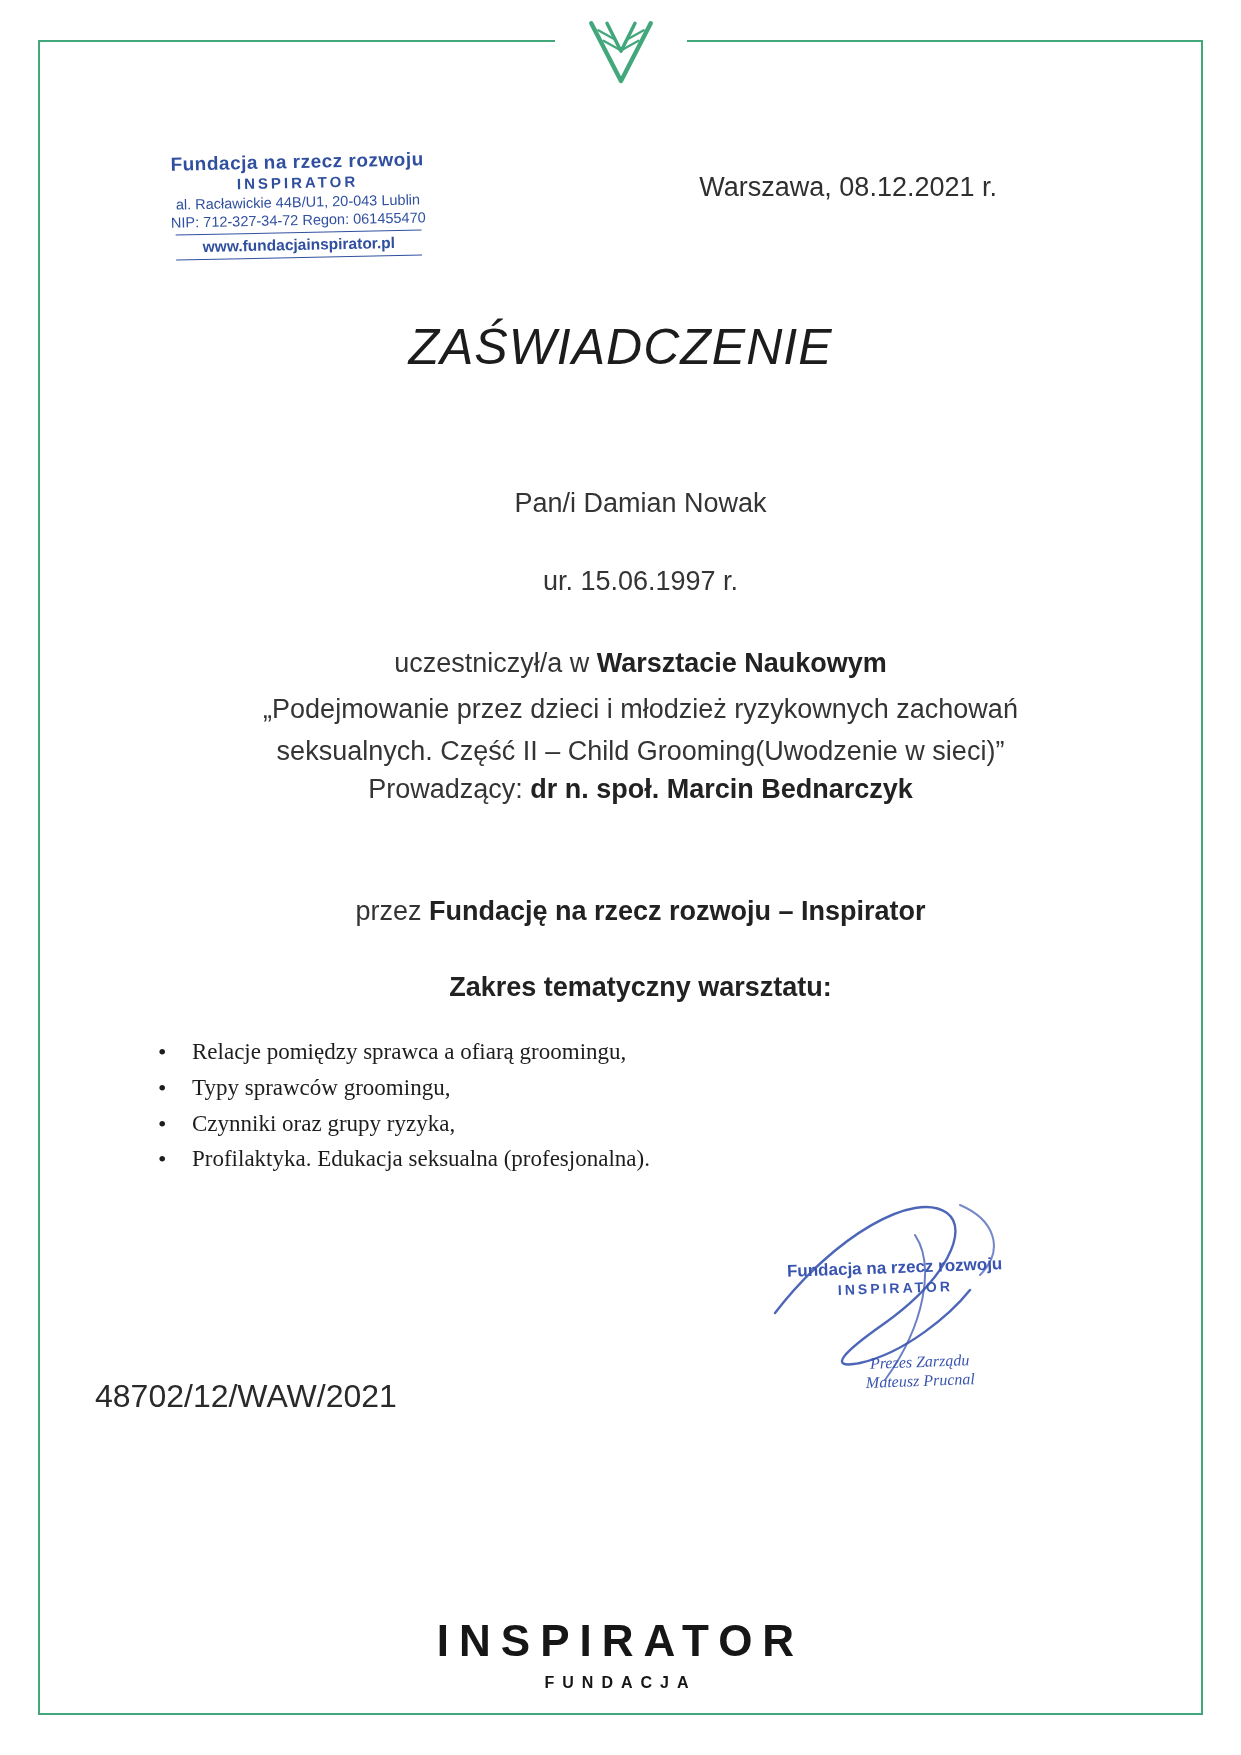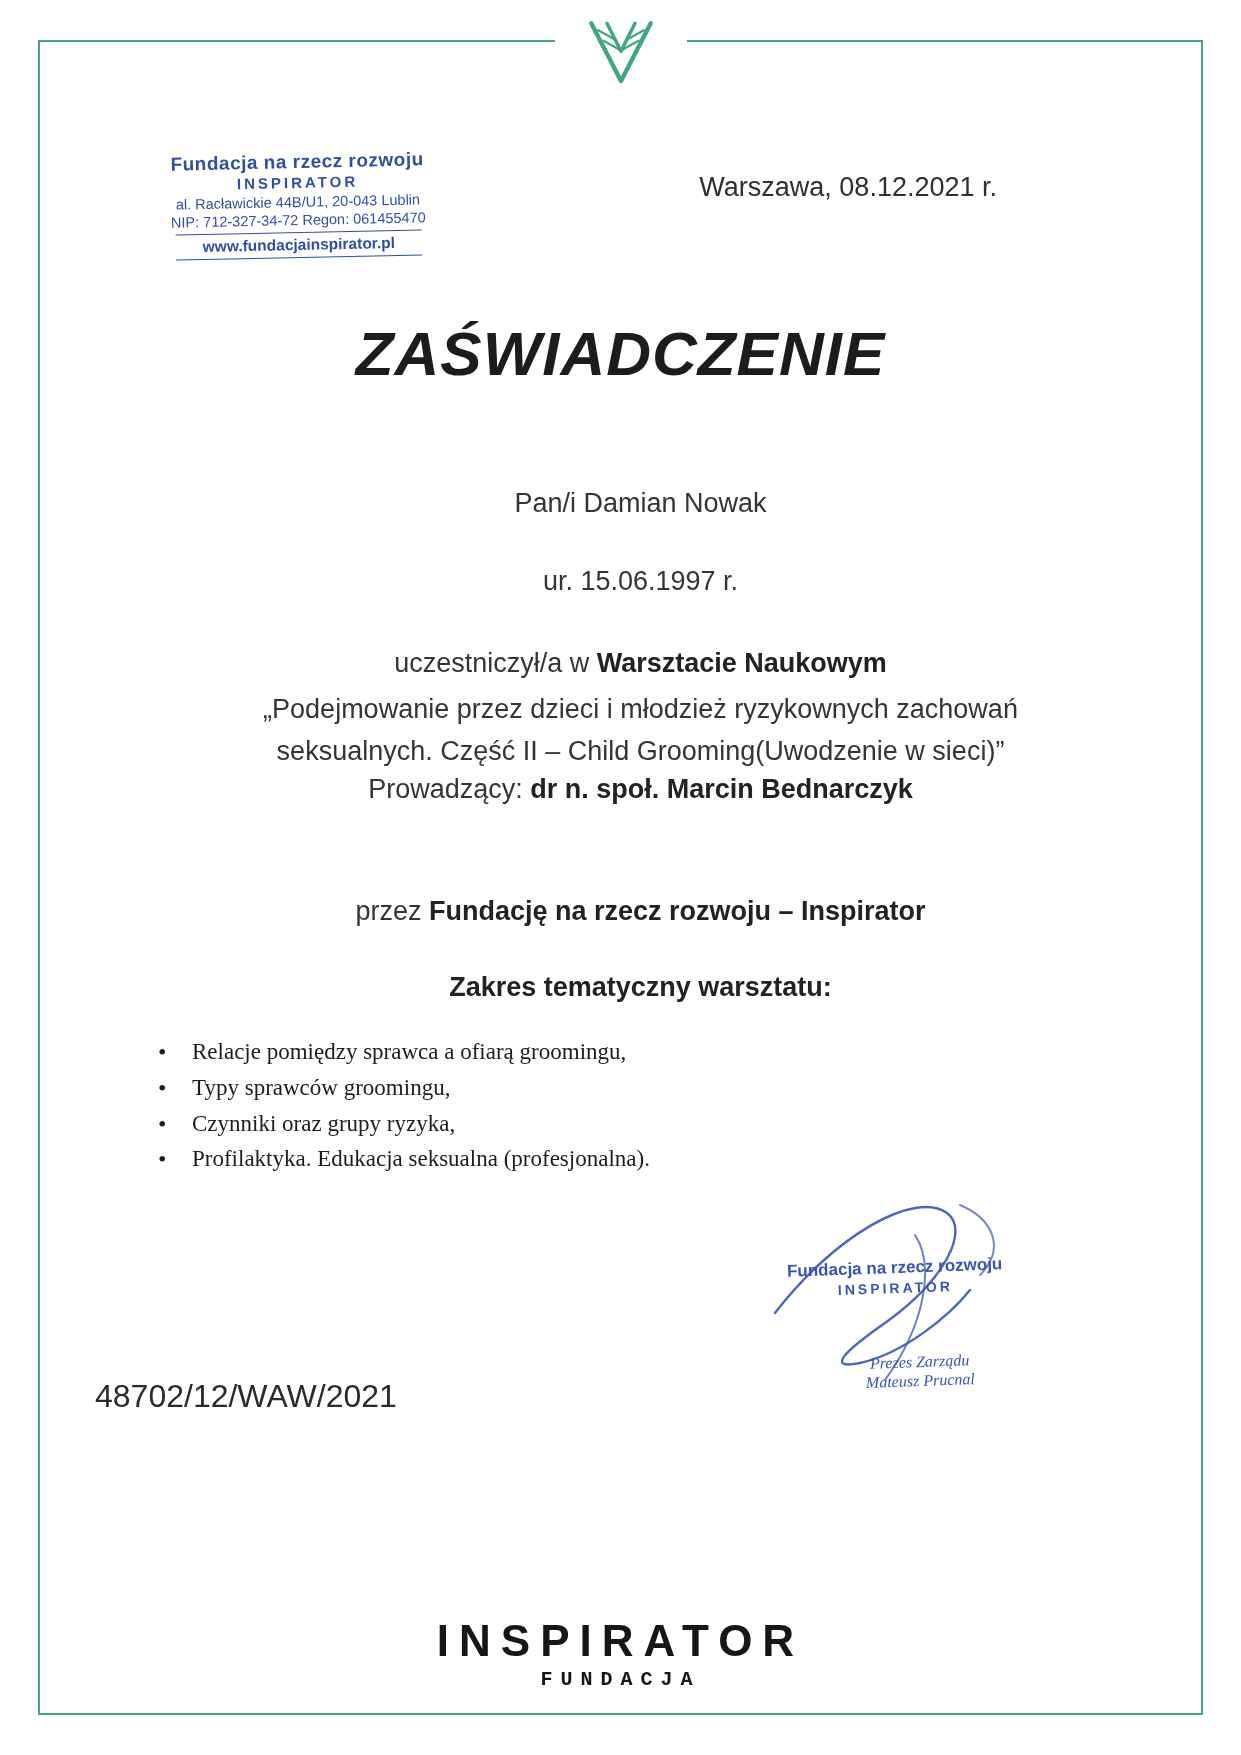--- a/index.html
+++ b/index.html
@@ -65,23 +65,23 @@
     right: 244px;
     font-size: 27px;
     color: #2f2f2f;
   }
   .doc-title {
     position: absolute;
     top: 318px;
     left: 0;
     width: 100%;
     text-align: center;
-    font-size: 62px;
+    font-size: 50px;
     font-style: italic;
-    font-weight: bold;
+    font-weight: normal;
     color: #1c1c1c;
     letter-spacing: 1px;
   }
   .center-line {
     position: absolute;
     left: 0;
     width: 100%;
     text-align: center;
     font-size: 27px;
     color: #343434;
@@ -175,25 +175,24 @@
     text-align: center;
     color: #161616;
   }
   .footer-logo .brand {
     font-size: 44px;
     font-weight: bold;
     letter-spacing: 10px;
     font-family: "Liberation Sans", sans-serif;
   }
   .footer-logo .sub {
-    margin-top: 2px;
-    font-size: 20px;
+    margin-top: 8px;
+    font-size: 16px;
     font-weight: 600;
     letter-spacing: 8px;
-    font-family: Liberation Mono, monospace;
   }
 </style>
 </head>
 <body>
 
 <div class="page">
 
   <div class="frame"></div>
 
   <div class="leaf-logo">

